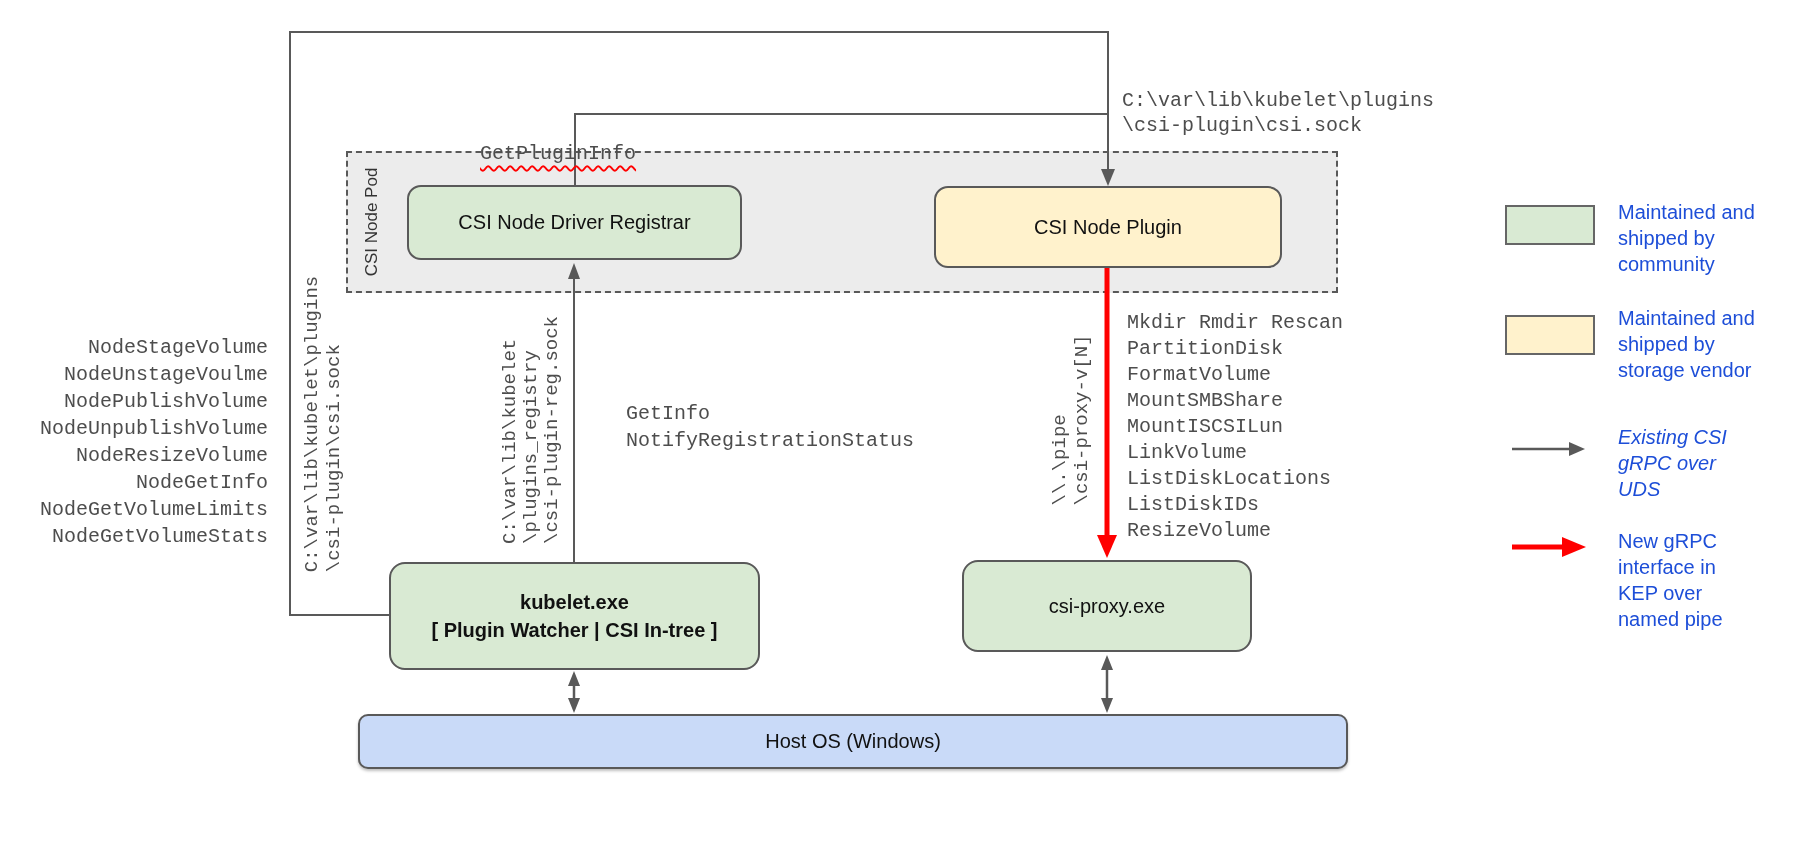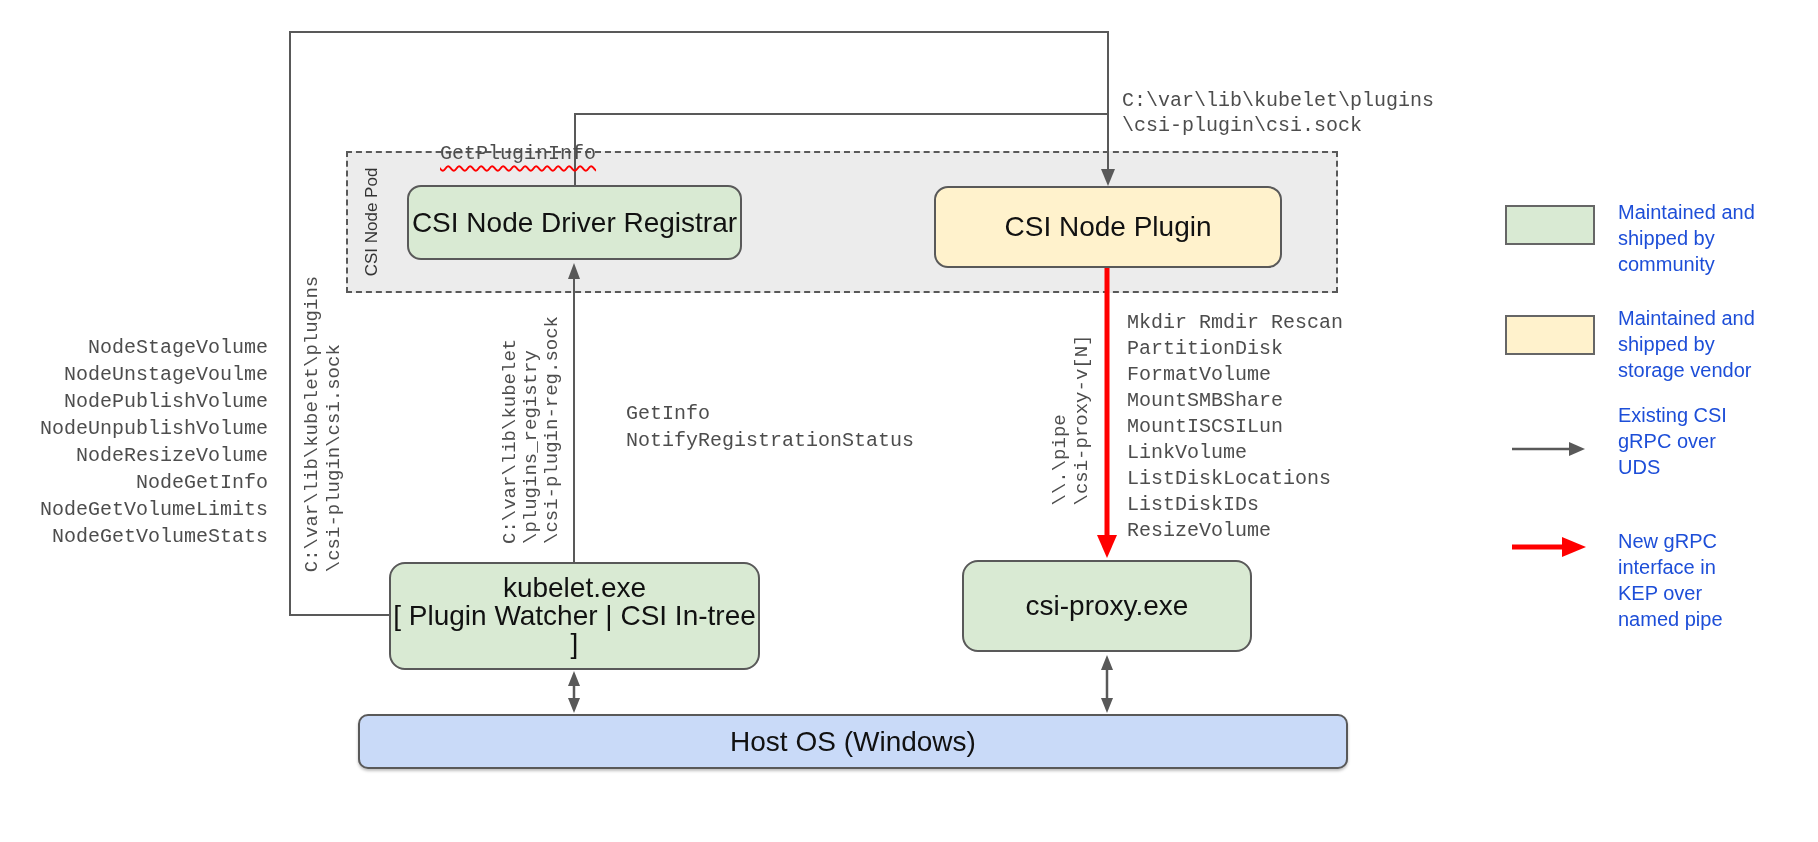--- a/index.html
+++ b/index.html
@@ -6,29 +6,29 @@
     --green:#d9ead3; --yellow:#fff2cc; --blue:#c9daf8;
     --pod-gray:#ececec; --line:#595959; --red:#ff0000;
     --mono-ink:#4d4d4d; --ink:#111111;
   }
   html,body{margin:0;padding:0;background:#ffffff;}
   #stage{position:relative;width:1818px;height:842px;background:#ffffff;overflow:hidden;
          font-family:"Liberation Sans",sans-serif;color:var(--ink);}
   #wires{position:absolute;inset:0;z-index:2;}
   .box{position:absolute;box-sizing:border-box;border:2px solid var(--line);
        display:flex;flex-direction:column;align-items:center;justify-content:center;
-       text-align:center;font-size:28px;color:var(--ink);z-index:3;}
+       text-align:center;font-size:20px;color:var(--ink);z-index:3;}
   .pod{position:absolute;box-sizing:border-box;border:2px dashed var(--line);
        background:var(--pod-gray);z-index:1;}
   .mono{font-family:"Liberation Mono","DejaVu Sans Mono",monospace;color:var(--mono-ink);}
   .lbl{position:absolute;z-index:4;white-space:pre;line-height:25px;font-size:20px;}
   .rot{position:absolute;z-index:4;white-space:pre;transform:translate(-50%,-50%) rotate(-90deg);}
   .list{position:absolute;z-index:4;font-size:20px;}
   .list div{white-space:pre;}
-  .squiggle{text-decoration:underline wavy var(--red);text-decoration-thickness:2px;text-underline-offset:6px;}
+  .squiggle{text-decoration:underline wavy var(--red);text-decoration-thickness:2px;text-underline-offset:6px;margin-left:40px;}
   .legend-text{position:absolute;z-index:4;font-size:20px;line-height:26px;white-space:pre-line;color:#1d4ed8;}
   .swatch{position:absolute;width:90px;height:40px;box-sizing:border-box;border:2px solid #666666;z-index:3;}
 </style>
 </head>
 <body>
 
 <div id="stage">
 
   <div class="pod" style="left:346px;top:151px;width:992px;height:142px;"></div>
 
@@ -76,21 +76,21 @@
   </svg>
 
   <div class="box" style="left:407px;top:185px;width:335px;height:75px;background:var(--green);border-radius:14px;">
     <span>CSI Node Driver Registrar</span>
   </div>
 
   <div class="box" style="left:934px;top:186px;width:348px;height:82px;background:var(--yellow);border-radius:14px;">
     <span>CSI Node Plugin</span>
   </div>
 
-  <div class="box" style="left:389px;top:562px;width:371px;height:108px;background:var(--green);border-radius:16px;line-height:28px;">
+  <div class="box" style="left:389px;top:562px;width:371px;height:108px;background:var(--green);border-radius:16px;line-height:28px;font-weight:bold;">
     <span>kubelet.exe</span>
     <span>[ Plugin Watcher | CSI In-tree ]</span>
   </div>
 
   <div class="box" style="left:962px;top:560px;width:290px;height:92px;background:var(--green);border-radius:16px;">
     <span>csi-proxy.exe</span>
   </div>
 
   <div class="box" style="left:358px;top:714px;width:990px;height:55px;background:var(--blue);border-radius:10px;box-shadow:0 2px 3px rgba(0,0,0,0.25);">
     <span>Host OS (Windows)</span>
@@ -144,21 +144,21 @@
   <div class="swatch" style="left:1505px;top:205px;background:var(--green);"></div>
   <div class="legend-text" style="left:1618px;top:199px;">Maintained and
 shipped by
 community</div>
 
   <div class="swatch" style="left:1505px;top:315px;background:var(--yellow);"></div>
   <div class="legend-text" style="left:1618px;top:305px;">Maintained and
 shipped by
 storage vendor</div>
 
-  <div class="legend-text" style="left:1618px;top:402px;">Existing CSI
+  <div class="legend-text" style="left:1618px;top:424px;font-style:italic;">Existing CSI
 gRPC over
 UDS</div>
 
   <div class="legend-text" style="left:1618px;top:528px;">New gRPC
 interface in
 KEP over
 named pipe</div>
 
 </div>
 

